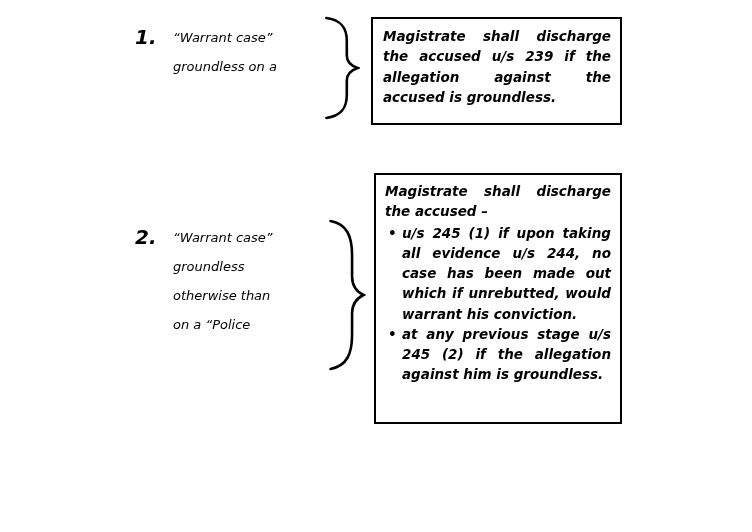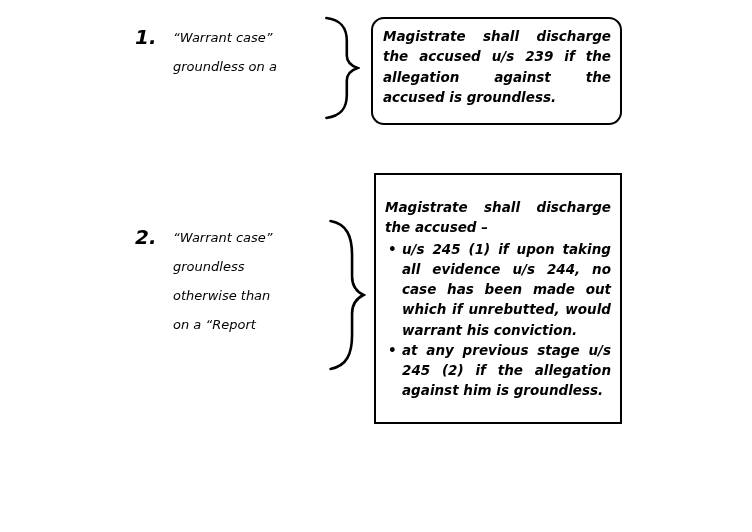--- a/index.html
+++ b/index.html
@@ -67,28 +67,27 @@
     font-size: 13.5px;
     font-style: italic;
     font-weight: bold;
     line-height: 1.5;
     text-align: justify;
   }
   #box1 {
     left: 371px; top: 17px;
     width: 251px; min-height: 106px;
     padding: 7px 9px 16px 10px;
-    border-radius: 13px;
   }
   #box2 {
     left: 374px; top: 173px;
     width: 248px; min-height: 251px;
     padding: 6px 9px 6px 9px;
   }
-  .box-intro { margin: 16px 0 1px 0; }
+  .box-intro { margin: 0 0 1px 0; }
   .bullet-row {
     position: relative;
     padding-left: 17px;
   }
   .bullet-dot {
     position: absolute;
     left: 3px;
     top: 0;
   }
 </style>
@@ -111,21 +110,21 @@
 
   <div id="box1" class="def-box">
     <div>Magistrate shall discharge the accused u/s 239 if the allegation against the accused is groundless.</div>
   </div>
 
   <div id="item2-number" class="item-number">2.</div>
   <div id="item2-text" class="item-text">
     <div class="item-line">“Warrant case”</div>
     <div class="item-line">groundless</div>
     <div class="item-line">otherwise than</div>
-    <div class="item-line">on a “Report</div>
+    <div class="item-line">on a “Police</div>
   </div>
 
   <div id="brace2" class="brace">
     <svg viewBox="0 0 30 100" preserveAspectRatio="none" aria-hidden="true">
       <path d="M2,2 C15,4 19,12 19,24 L19,38 C19,45 23,48 28,50 C23,52 19,55 19,62 L19,76 C19,88 15,96 2,98"></path>
     </svg>
   </div>
 
   <div id="box2" class="def-box">
     <div class="box-intro">Magistrate shall discharge the accused –</div>

